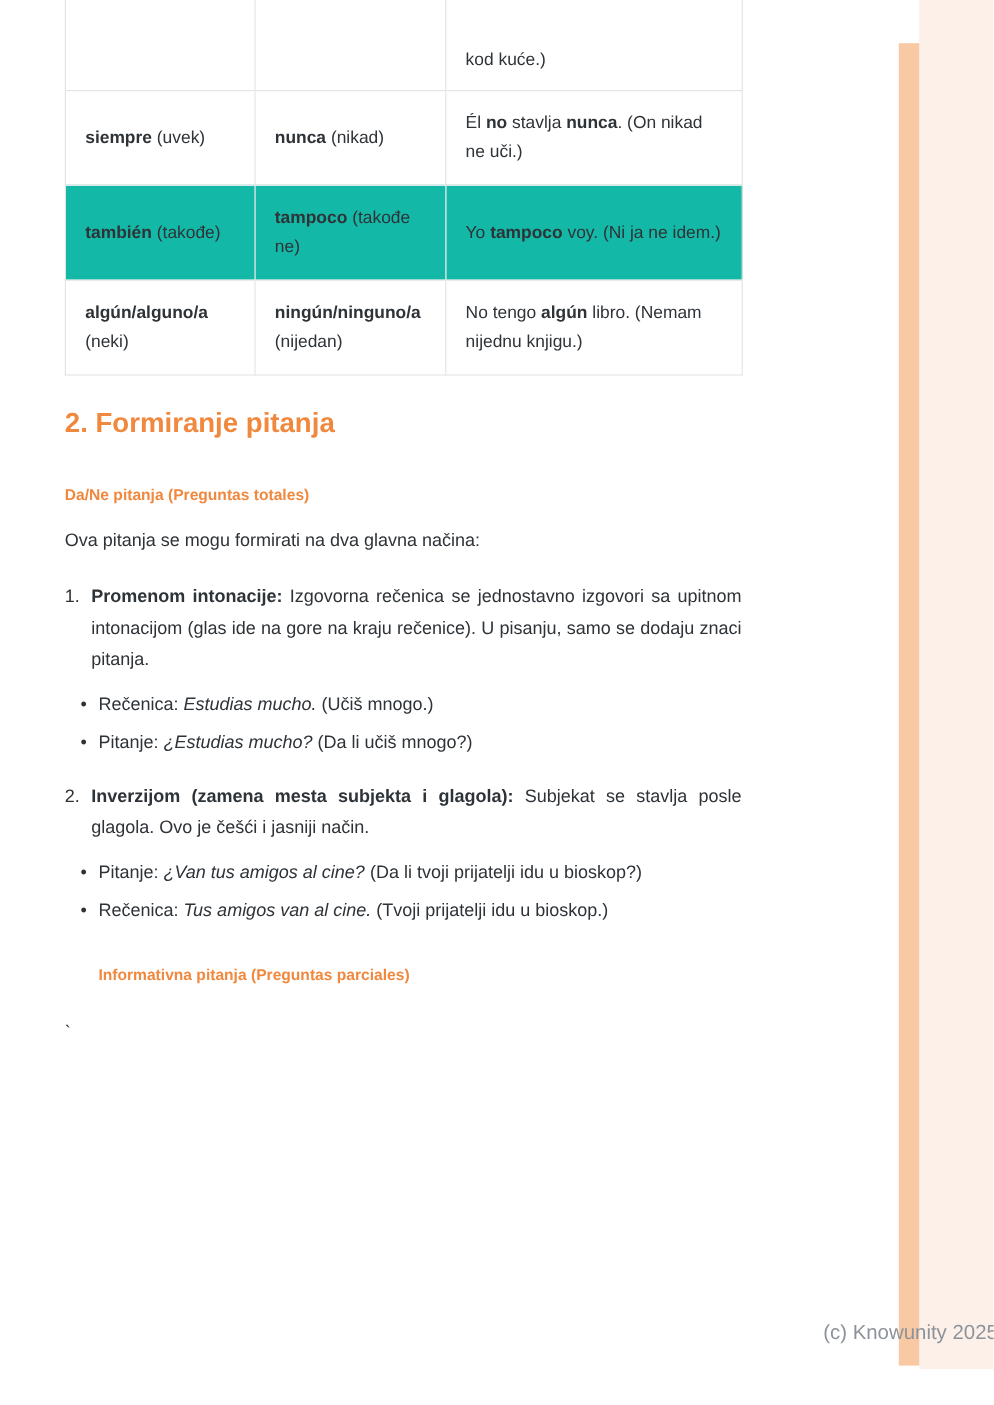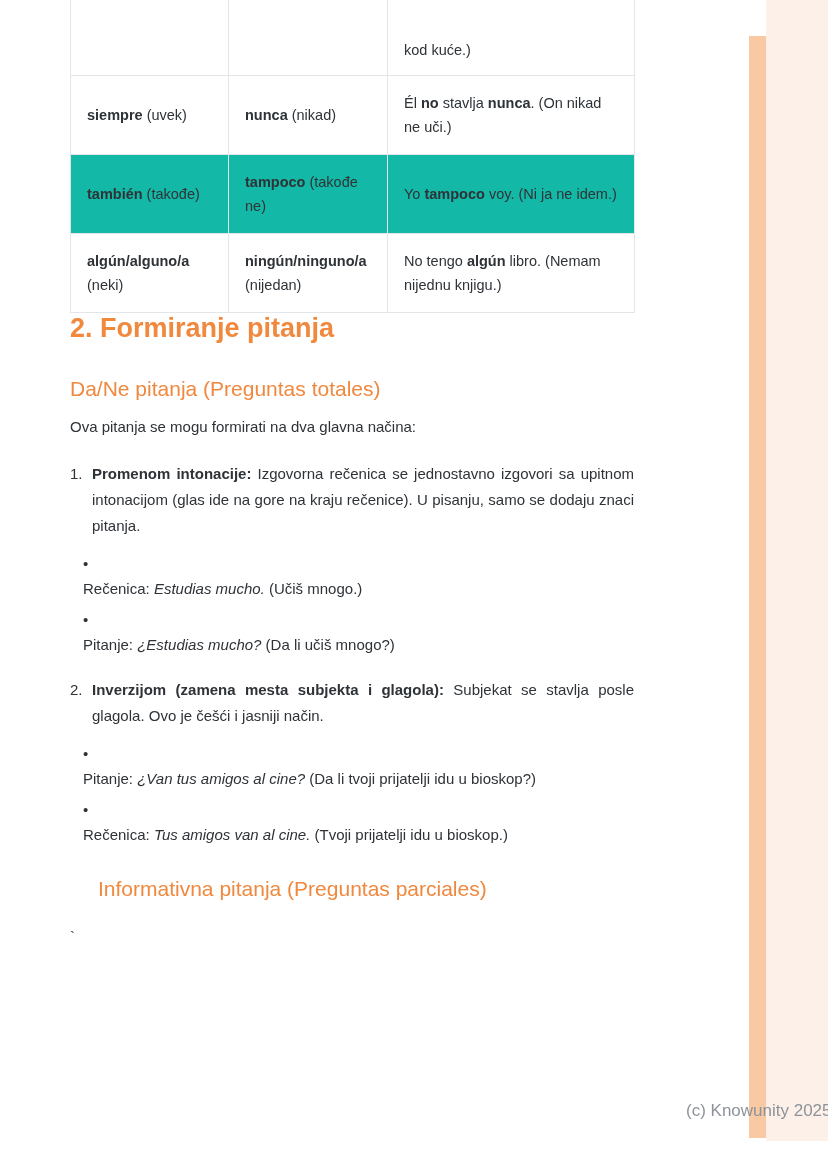--- a/index.html
+++ b/index.html
@@ -7,41 +7,41 @@
   body {
     font-family:"Liberation Sans","DejaVu Sans",sans-serif;
     background:#ffffff;
     color:#2e3338;
     position:relative;
     overflow:hidden;
   }
   .right-margin { position:absolute; left:766px; top:0; width:62px; height:1141px; background:#fdf0e9; z-index:1; }
   .spine { position:absolute; left:749px; top:36px; width:17px; height:1102px; background:#f8c9a2; z-index:2; }
 
-  .content { position:absolute; left:70px; top:0; width:564px; z-index:1; }
+  .content { position:absolute; left:54px; top:0; width:564px; z-index:1; }
 
   table.vocab { border-collapse:collapse; table-layout:fixed; width:564px; font-size:14.5px; line-height:24px; }
   table.vocab td { border:1px solid #e3e6e8; padding:15px 16px; vertical-align:middle; word-wrap:break-word; }
   tr.partial td { border-top:none; height:75px; vertical-align:bottom; padding-bottom:13px; }
   tr.alt { background:#14b8a6; }
 
-  h2.sec { font-size:27px; line-height:30px; color:#f0883e; font-weight:700; }
-  h3.sub { font-size:21px; line-height:24px; color:#f0883e; font-weight:400; }
+  h2.sec { margin-top:24px; font-size:23px; line-height:30px; color:#f0883e; font-weight:700; }
+  h3.sub { font-size:13px; line-height:24px; color:#f0883e; font-weight:700; }
   .sub1 { margin-top:34px; }
   .sub2 { margin-top:30px;margin-left:28px; }
   .intro { margin-top:13px; font-size:15px; line-height:25px; }
 
   .olist { margin-top:22px; font-size:15px; }
   .li-block + .li-block { margin-top:20px; }
   .li-row { display:flex; }
   .li-num { flex:0 0 22px; width:22px; line-height:26px; }
   .li-text { flex:1; line-height:26px; text-align:justify; }
 
   .sub-bullets { margin-top:12px; padding-left:13px; }
-  .bullet-row { display:flex; line-height:25px; margin-bottom:6px;flex-direction:column; }
+  .bullet-row { display:flex; line-height:25px; margin-bottom:6px; }
   .dot { flex:0 0 15px; width:15px; color:#2e3338; }
   .dot::before { content:"•"; }
   .bullet-text { flex:1; }
 
   .para2 { margin-top:20px; font-size:15px; line-height:27px; text-align:justify; }
   .stray { margin-top:24px; font-size:15px; line-height:24px; }
 
   .footer { position:absolute; left:686px; top:1101px; font-size:17px; color:#8d939a; z-index:3; white-space:nowrap; }
 </style>
 </head>

